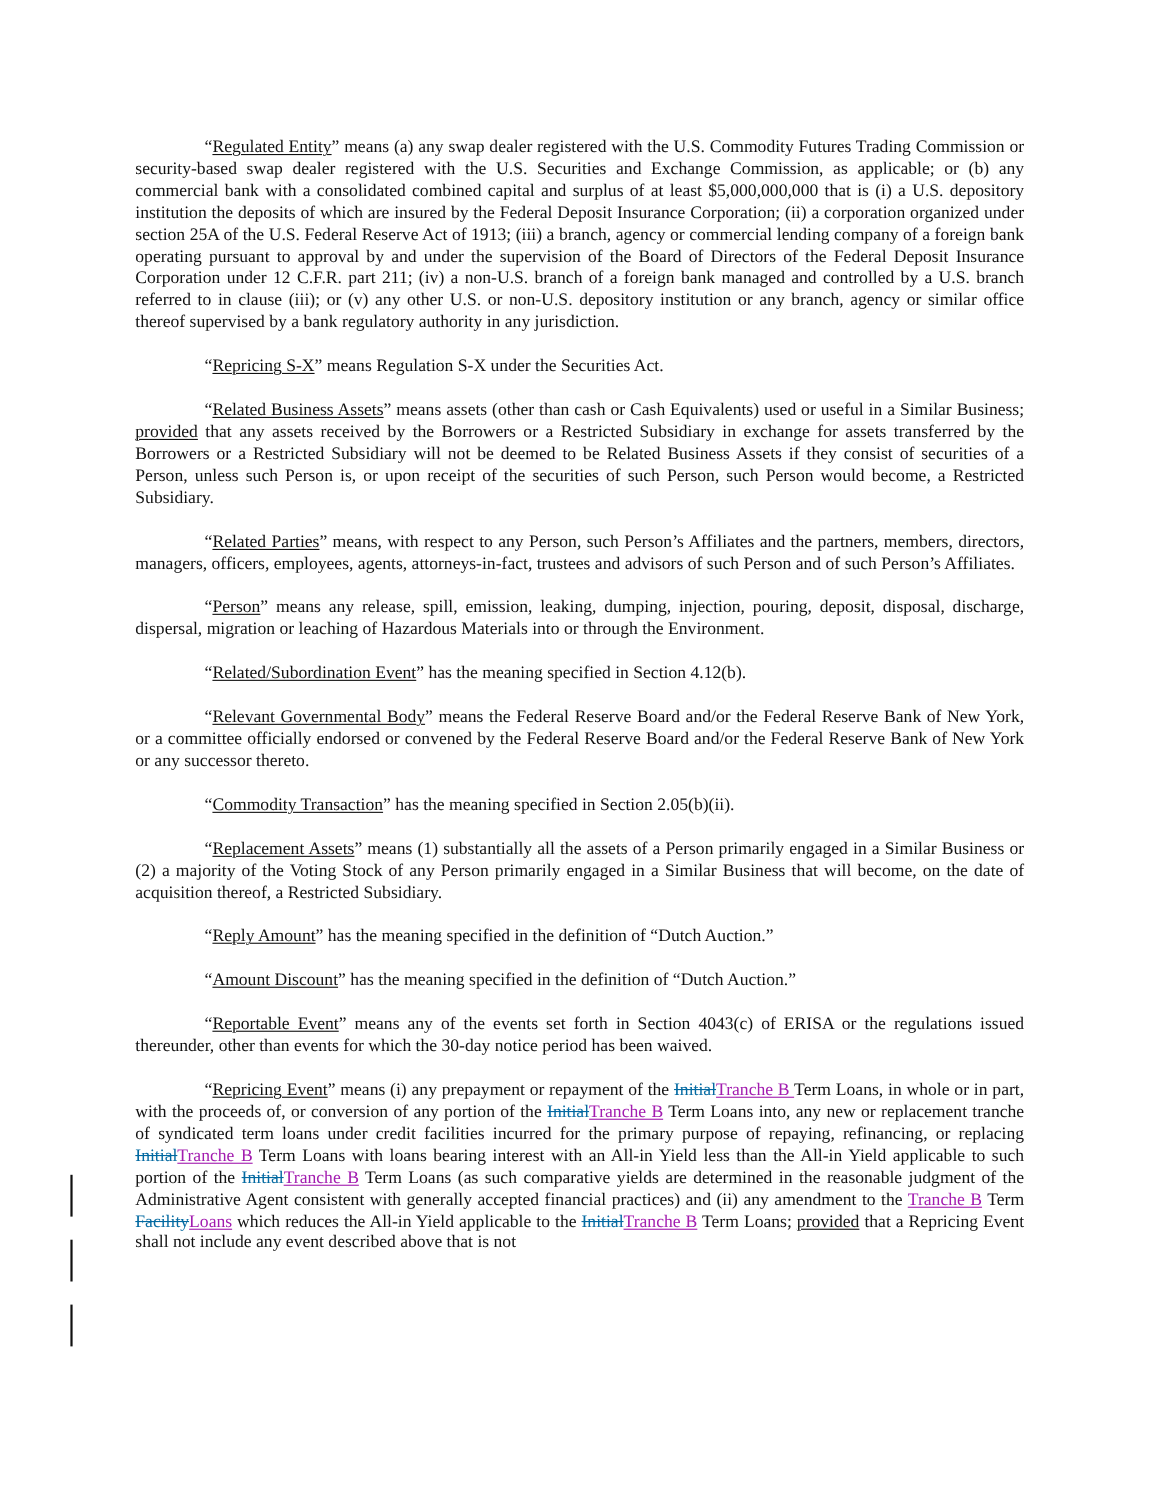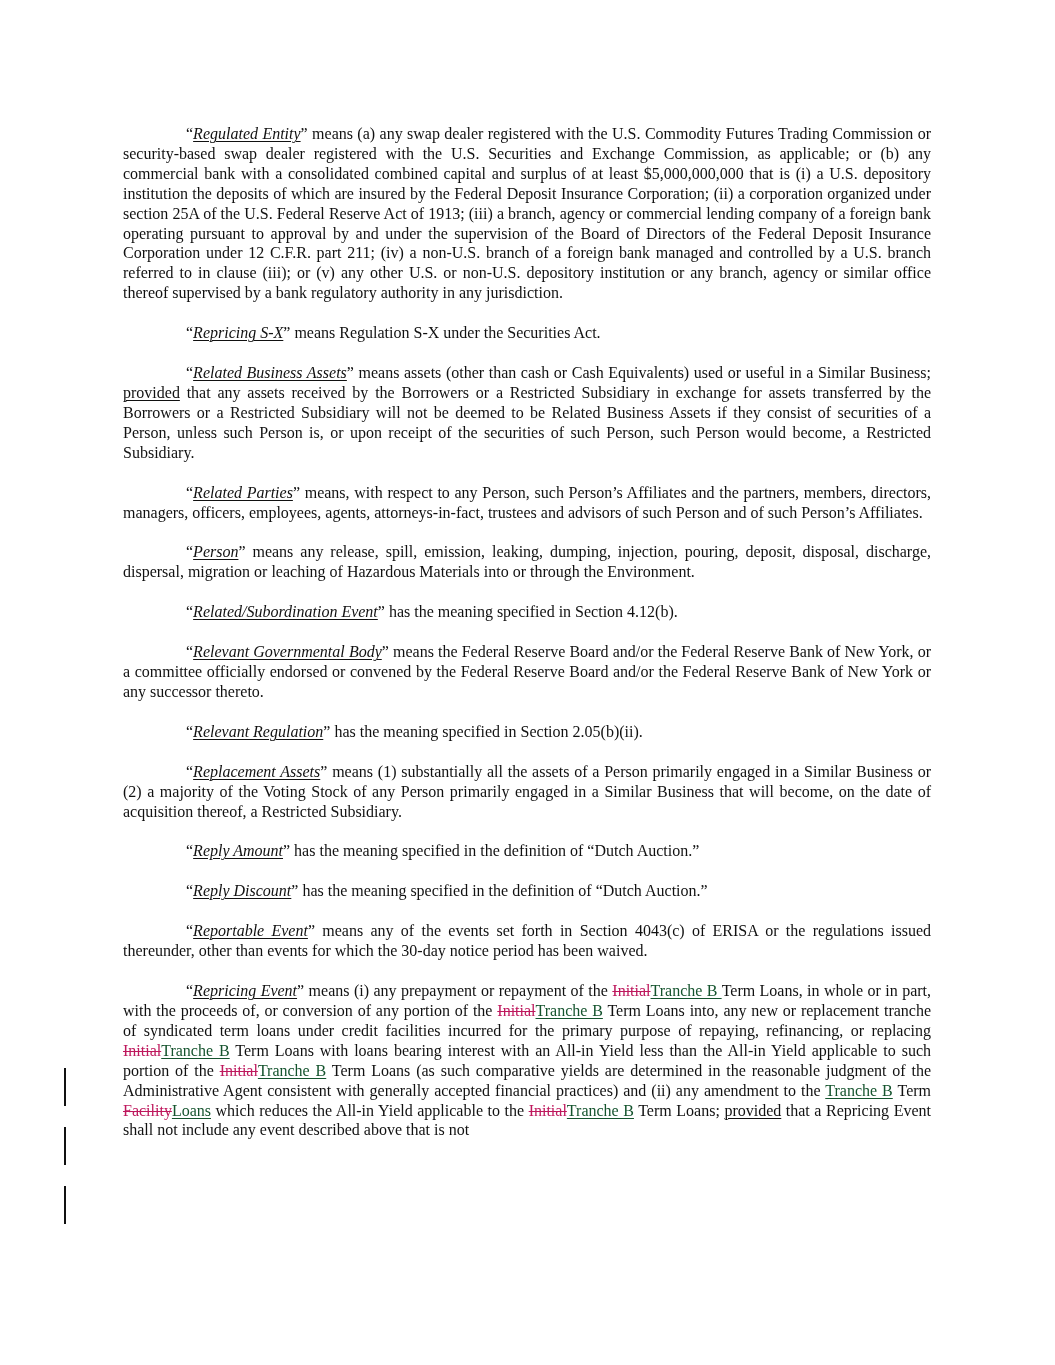--- a/index.html
+++ b/index.html
@@ -3,40 +3,40 @@
 <meta charset="utf-8">
 <style>
   html, body { margin: 0; padding: 0; background: #ffffff; }
   body { width: 1055px; height: 1365px; position: relative; overflow: hidden; }
   .page {
     position: absolute; left: 123px; top: 124px; width: 808px;
     font-family: "Liberation Serif", serif; font-size: 16px; line-height: 19.9px;
     color: #111111; text-align: justify;
   }
   .para { margin: 0 0 20px 0; text-indent: 63px; }
-  .term { text-decoration: underline; text-underline-offset: 2px; text-decoration-thickness: 1px; font-style: italic; }
+  .term { text-decoration: underline; text-underline-offset: 2px; text-decoration-thickness: 1px; }
   .u { text-decoration: underline; text-underline-offset: 2px; text-decoration-thickness: 1px; }
-  .del { color: #be185d; text-decoration: line-through; text-decoration-thickness: 1px; }
-  .ins { color: #14532d; text-decoration: underline; text-underline-offset: 2px; text-decoration-thickness: 1px; }
+  .del { color: #0369a1; text-decoration: line-through; text-decoration-thickness: 1px; }
+  .ins { color: #a21caf; text-decoration: underline; text-underline-offset: 2px; text-decoration-thickness: 1px; }
   .changebar { position: absolute; left: 64px; width: 1.5px; background: #111; }
 </style>
 </head>
 <body>
 
 <div class="page" id="page">
     <p class="para"><span>“</span><span class="term">Regulated Entity</span><span>” means (a) any swap dealer registered with the U.S. Commodity Futures Trading Commission or security-based swap dealer registered with the U.S. Securities and Exchange Commission, as applicable; or (b) any commercial bank with a consolidated combined capital and surplus of at least $5,000,000,000 that is (i) a U.S. depository institution the deposits of which are insured by the Federal Deposit Insurance Corporation; (ii) a corporation organized under section 25A of the U.S. Federal Reserve Act of 1913; (iii) a branch, agency or commercial lending company of a foreign bank operating pursuant to approval by and under the supervision of the Board of Directors of the Federal Deposit Insurance Corporation under 12 C.F.R. part 211; (iv) a non-U.S. branch of a foreign bank managed and controlled by a U.S. branch referred to in clause (iii); or (v) any other U.S. or non-U.S. depository institution or any branch, agency or similar office thereof supervised by a bank regulatory authority in any jurisdiction.</span></p>
     <p class="para"><span>“</span><span class="term">Repricing S-X</span><span>” means Regulation S-X under the Securities Act.</span></p>
     <p class="para"><span>“</span><span class="term">Related Business Assets</span><span>” means assets (other than cash or Cash Equivalents) used or useful in a Similar Business; </span><span class="u">provided</span><span> that any assets received by the Borrowers or a Restricted Subsidiary in exchange for assets transferred by the Borrowers or a Restricted Subsidiary will not be deemed to be Related Business Assets if they consist of securities of a Person, unless such Person is, or upon receipt of the securities of such Person, such Person would become, a Restricted Subsidiary.</span></p>
     <p class="para"><span>“</span><span class="term">Related Parties</span><span>” means, with respect to any Person, such Person’s Affiliates and the partners, members, directors, managers, officers, employees, agents, attorneys-in-fact, trustees and advisors of such Person and of such Person’s Affiliates.</span></p>
     <p class="para"><span>“</span><span class="term">Person</span><span>” means any release, spill, emission, leaking, dumping, injection, pouring, deposit, disposal, discharge, dispersal, migration or leaching of Hazardous Materials into or through the Environment.</span></p>
     <p class="para"><span>“</span><span class="term">Related/Subordination Event</span><span>” has the meaning specified in Section 4.12(b).</span></p>
     <p class="para"><span>“</span><span class="term">Relevant Governmental Body</span><span>” means the Federal Reserve Board and/or the Federal Reserve Bank of New York, or a committee officially endorsed or convened by the Federal Reserve Board and/or the Federal Reserve Bank of New York or any successor thereto.</span></p>
-    <p class="para"><span>“</span><span class="term">Relevant Regulation</span><span>” has the meaning specified in Section 2.05(b)(ii).</span></p>
+    <p class="para"><span>“</span><span class="term">Commodity Transaction</span><span>” has the meaning specified in Section 2.05(b)(ii).</span></p>
     <p class="para"><span>“</span><span class="term">Replacement Assets</span><span>” means (1) substantially all the assets of a Person primarily engaged in a Similar Business or (2) a majority of the Voting Stock of any Person primarily engaged in a Similar Business that will become, on the date of acquisition thereof, a Restricted Subsidiary.</span></p>
     <p class="para"><span>“</span><span class="term">Reply Amount</span><span>” has the meaning specified in the definition of “Dutch Auction.”</span></p>
-    <p class="para"><span>“</span><span class="term">Reply Discount</span><span>” has the meaning specified in the definition of “Dutch Auction.”</span></p>
+    <p class="para"><span>“</span><span class="term">Amount Discount</span><span>” has the meaning specified in the definition of “Dutch Auction.”</span></p>
     <p class="para"><span>“</span><span class="term">Reportable Event</span><span>” means any of the events set forth in Section 4043(c) of ERISA or the regulations issued thereunder, other than events for which the 30-day notice period has been waived.</span></p>
     <p class="para"><span>“</span><span class="term">Repricing Event</span><span>” means (i) any prepayment or repayment of the </span><span class="del">Initial</span><span class="ins">Tranche B </span><span> Term Loans, in whole or in part, with the proceeds of, or conversion of any portion of the </span><span class="del">Initial</span><span class="ins">Tranche B</span><span> Term Loans into, any new or replacement tranche of syndicated term loans under credit facilities incurred for the primary purpose of repaying, refinancing, or replacing </span><span class="del">Initial</span><span class="ins">Tranche B</span><span> Term Loans with loans bearing interest with an All-in Yield less than the All-in Yield applicable to such portion of the </span><span class="del">Initial</span><span class="ins">Tranche B</span><span> Term Loans (as such comparative yields are determined in the reasonable judgment of the Administrative Agent consistent with generally accepted financial practices) and (ii) any amendment to the </span><span class="ins">Tranche B</span><span> Term </span><span class="del">Facility</span><span class="ins">Loans</span><span> which reduces the All-in Yield applicable to the </span><span class="del">Initial</span><span class="ins">Tranche B</span><span> Term Loans; </span><span class="u">provided</span><span> that a Repricing Event shall not include any event described above that is not</span></p>
   </div>
 
 <div class="changebar" style="top:1068px;height:38px;"></div>
 <div class="changebar" style="top:1127px;height:38px;"></div>
 <div class="changebar" style="top:1186px;height:38px;"></div>
 
 </body></html>

